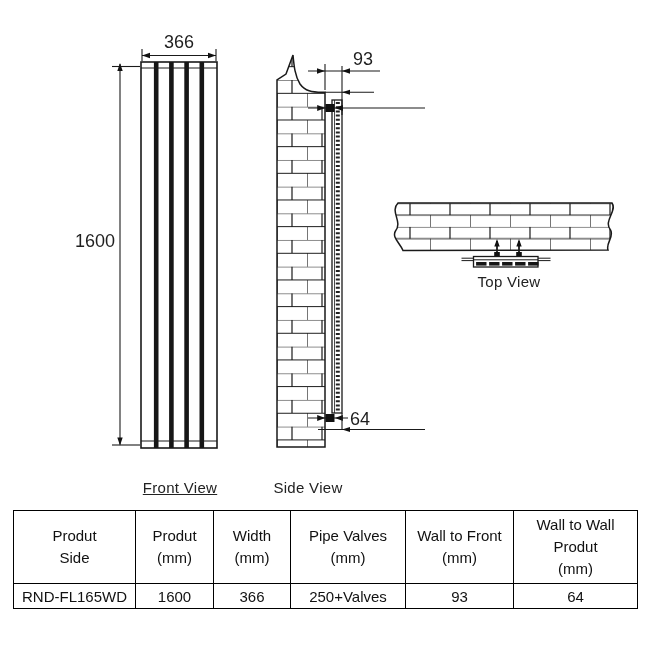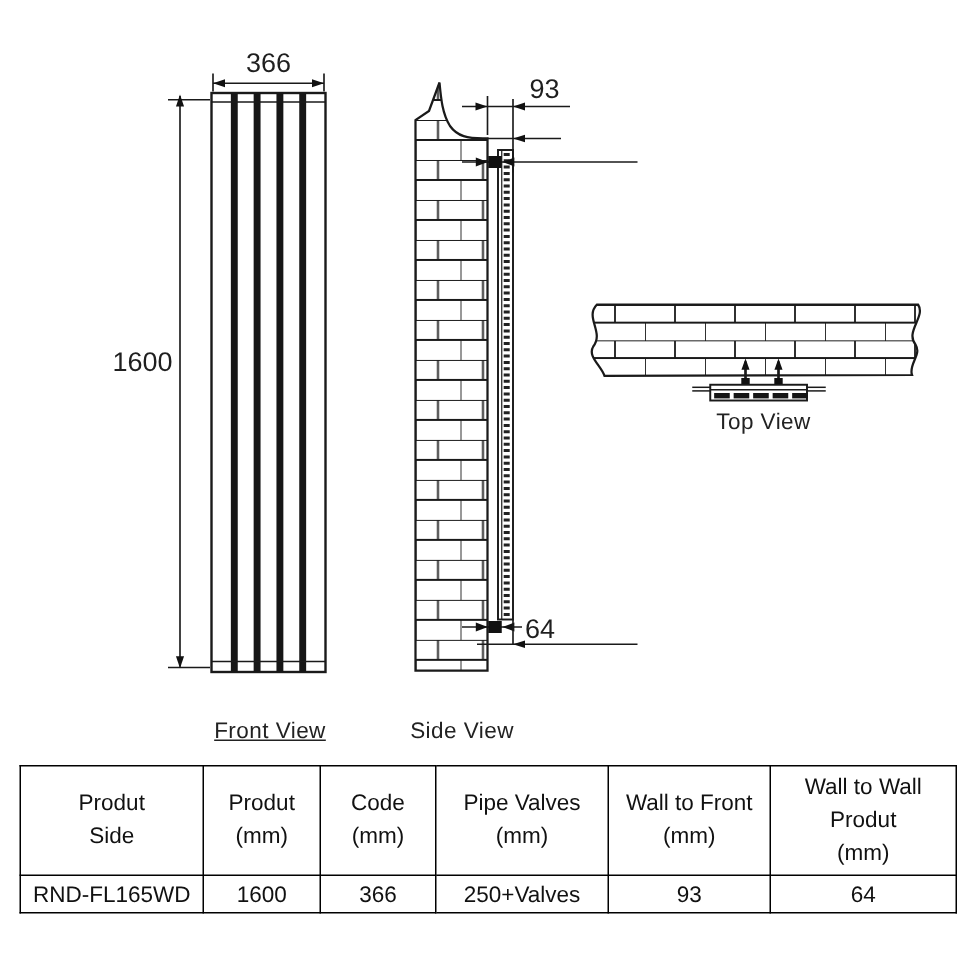--- a/index.html
+++ b/index.html
@@ -168,21 +168,21 @@
     <tr>
       <th>
         <div class="hline">Produt</div>
         <div class="hline">Side</div>
       </th>
       <th>
         <div class="hline">Produt</div>
         <div class="hline">(mm)</div>
       </th>
       <th>
-        <div class="hline">Code</div>
+        <div class="hline">Width</div>
         <div class="hline">(mm)</div>
       </th>
       <th>
         <div class="hline">Pipe Valves</div>
         <div class="hline">(mm)</div>
       </th>
       <th>
         <div class="hline">Wall to Front</div>
         <div class="hline">(mm)</div>
       </th>

